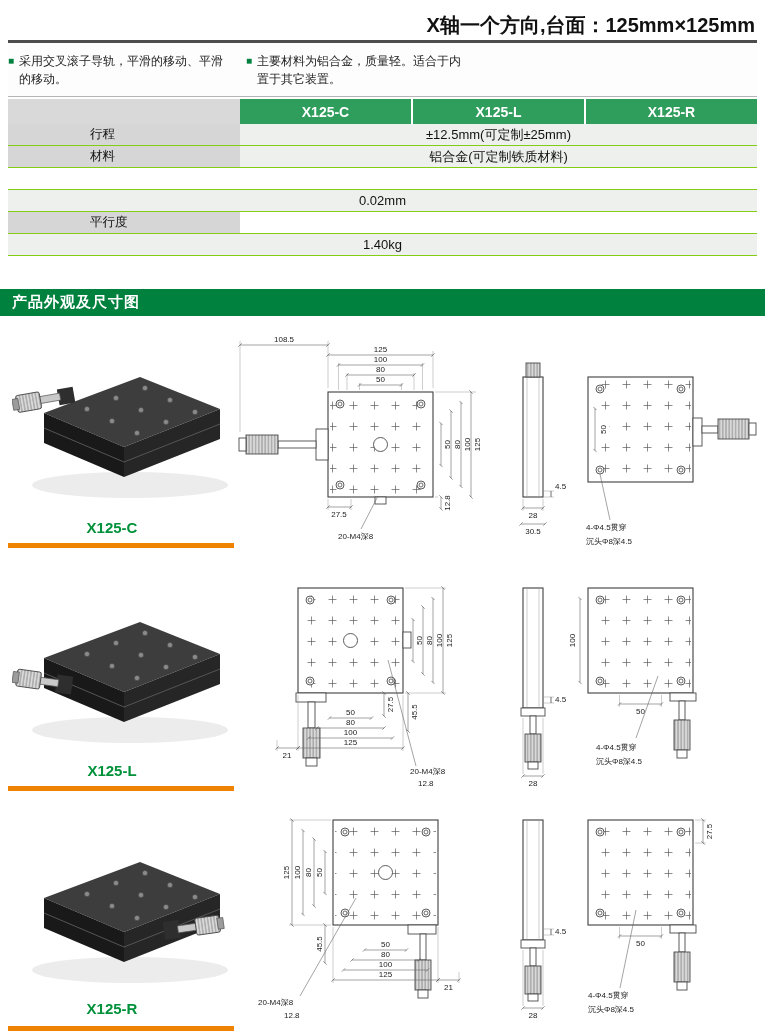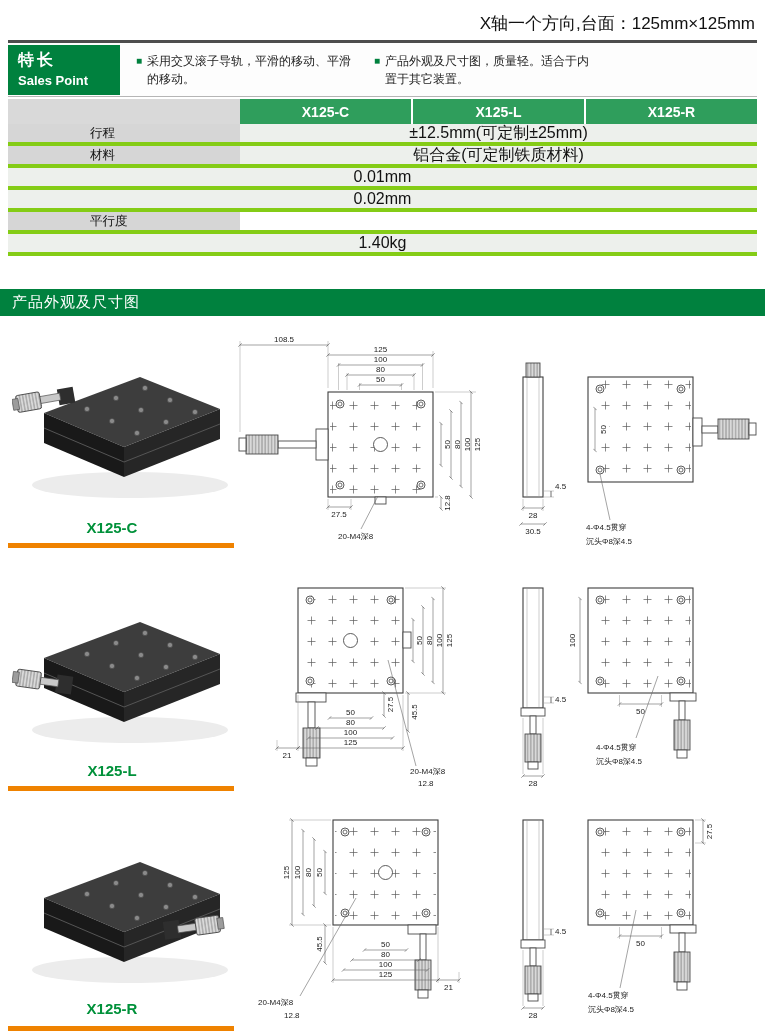--- a/index.html
+++ b/index.html
@@ -1,40 +1,40 @@
 <!DOCTYPE html>
 <html><head>
 <meta charset="utf-8">
 <title>X125 Stage Catalog</title>
 <style>
   *{margin:0;padding:0;box-sizing:border-box}
   html,body{background:#fff}
   .page{position:relative;width:765px;height:1035px;background:#fff;overflow:hidden;
         font-family:"Liberation Sans","DejaVu Sans",sans-serif;color:#111}
-  .top-note{position:absolute;top:12px;right:10px;font-size:17px;font-weight:normal}
+  .top-note{position:absolute;top:12px;right:10px;font-size:20px;font-weight:bold}
   
   .sales{position:absolute;left:8px;top:40px;width:749px;height:57px;border-top:3px solid #4d4d4d;
          border-bottom:1px solid #b5b5b5;display:flex;align-items:center;background:#fdfdfd}
   .sales-box{width:112px;height:50px;background:#00813e;color:#fff;padding:5px 0 0 10px;margin-right:16px}
   .sales-cn{font-size:16px;font-weight:bold;letter-spacing:3px}
   .sales-en{font-size:13px;font-weight:bold;margin-top:2px}
   .bullet{display:flex;font-size:12px;color:#222;line-height:1.5;width:222px;margin-right:16px}
   .sq{color:#00813e;margin-right:5px;font-size:10px;line-height:1.8}
   
   .spec-headfill{position:absolute;left:8px;top:99px;width:232px;height:25px;background:#d9d9d9}
   .spec-headers{position:absolute;left:240px;top:99px;width:517px;height:25px;display:flex;gap:2px}
   .hc{flex:1;background:#2f9e5c;color:#fff;font-weight:bold;font-size:14px;
       display:flex;align-items:center;justify-content:center}
   .spec-rows{position:absolute;left:8px;top:124px;width:749px}
-  .srow{display:flex;height:22px;border-bottom:4px solid #84cc16}
+  .srow{display:flex;height:22px;border-bottom:1px solid #84cc16}
   .srow .lb{width:232px;background:#d6d6d6;font-size:12.5px;display:flex;align-items:center;padding-left:82px}
-  .srow .vl{flex:1;background:#edf0ec;font-size:16px;display:flex;align-items:center;justify-content:center}
+  .srow .vl{flex:1;background:#edf0ec;font-size:13px;display:flex;align-items:center;justify-content:center}
   
   .banner{position:absolute;left:0;top:289px;width:765px;height:27px;background:#00813e;color:#fff;
-          font-size:15px;font-weight:normal;display:flex;align-items:center;padding-left:12px;letter-spacing:1px}
+          font-size:15px;font-weight:bold;display:flex;align-items:center;padding-left:12px;letter-spacing:1px}
   
   .photo{position:absolute;width:222px;height:170px}
   .caption{position:absolute;left:12px;width:200px;text-align:center;font-size:15px;font-weight:bold;color:#00913a}
   .obar{position:absolute;left:8px;width:226px;height:5px;background:#ef8200}
   .draw{position:absolute;left:238px;width:522px;height:230px}
   
   svg text{font-family:"Liberation Sans","DejaVu Sans",sans-serif;font-size:8px;fill:#222}
   .outline{fill:none;stroke:#3f3f3f;stroke-width:1.1}
   .ln{fill:#fff;stroke:#4a4a4a;stroke-width:0.9}
   .lnf{fill:none;stroke:#4a4a4a;stroke-width:0.8}
@@ -59,51 +59,46 @@
       <path d="M1.2,6.8 L6.8,1.2" stroke="#555" stroke-width="1" fill="none"></path>
     </marker>
   </defs>
 </svg>
 
 <div class="page">
 
   <div class="top-note">X轴一个方向,台面：125mm×125mm</div>
 
   <div class="sales">
-    <div class="sales-box">
-      <div class="sales-cn">特长</div>
-      <div class="sales-en">Sales Point</div>
-    </div>
     <div class="bullet">
       <span class="sq">■</span>
       <span>采用交叉滚子导轨，平滑的移动、平滑的移动。</span>
     </div>
     <div class="bullet">
       <span class="sq">■</span>
-      <span>产品外观及尺寸图，质量轻。适合于内置于其它装置。</span>
+      <span>主要材料为铝合金，质量轻。适合于内置于其它装置。</span>
     </div>
   </div>
 
   <div class="spec-headfill"></div>
   <div class="spec-headers">
     <div class="hc">X125-C</div>
     <div class="hc">X125-L</div>
     <div class="hc">X125-R</div>
   </div>
   <div class="spec-rows">
     <div class="srow">
         <div class="lb">行程</div>
         <div class="vl">±12.5mm(可定制±25mm)</div>
       </div>
     <div class="srow">
         <div class="lb">材料</div>
         <div class="vl">铝合金(可定制铁质材料)</div>
       </div>
     <div class="srow">
-        <div class="vl">0.01mm</div>
       </div>
     <div class="srow">
         <div class="vl">0.02mm</div>
       </div>
     <div class="srow">
         <div class="lb">平行度</div>
       </div>
     <div class="srow">
         <div class="vl">1.40kg</div>
       </div>

